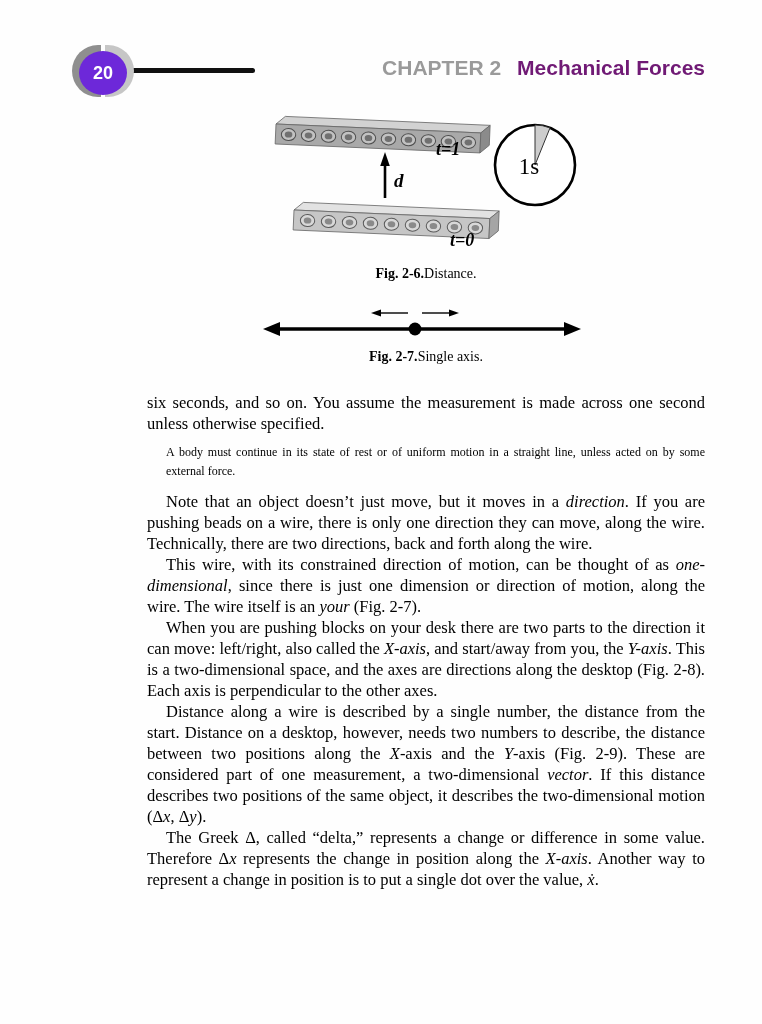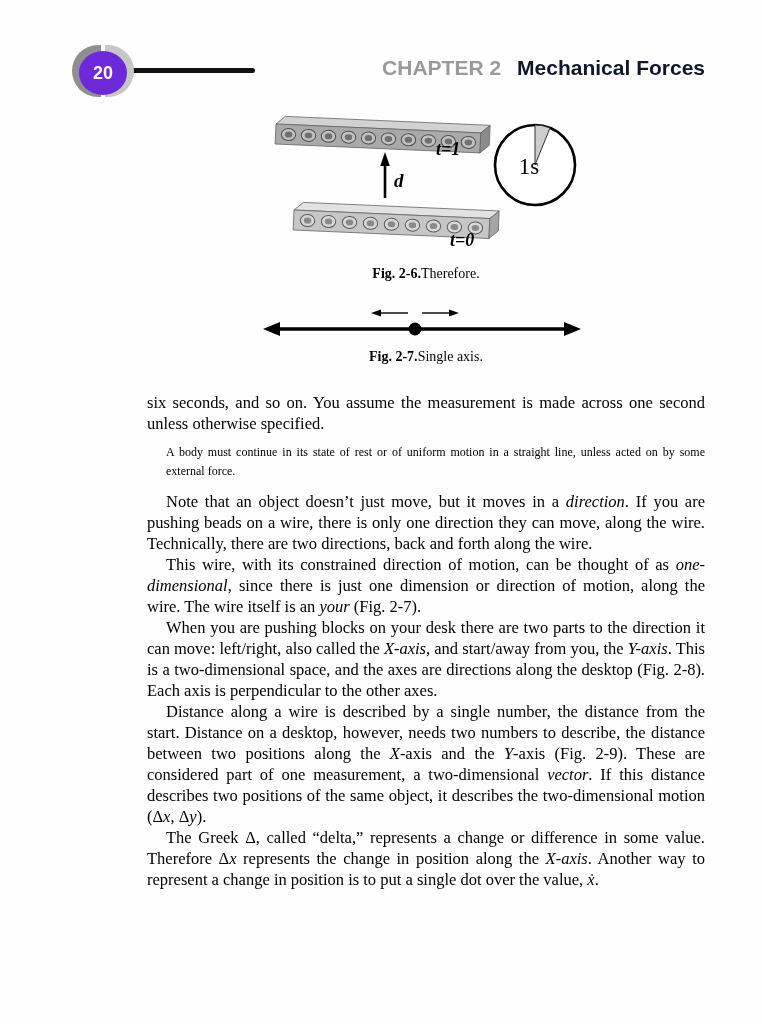--- a/index.html
+++ b/index.html
@@ -15,21 +15,21 @@
   .badge-core{
     position:absolute;left:7px;top:8px;width:48px;height:44px;background:#6d28d9;border-radius:50%;
     color:#fff;display:flex;align-items:center;justify-content:center;
     font-family:"Liberation Sans",sans-serif;font-weight:bold;font-size:18px;
   }
   .chapter-heading{
     position:absolute;left:300px;top:56px;width:405px;text-align:right;
     font-family:"Liberation Sans",sans-serif;font-weight:bold;font-size:21px;white-space:nowrap;
   }
   .chapter-label{color:#9a9a9a;margin-right:16px;text-align:right;}
-  .chapter-title{color:#0f172a;}
+  .chapter-title{color:#701a75;}
   
   .fig-velocity{position:absolute;left:258px;top:98px;width:336px;height:170px;}
   .fig-axis{position:absolute;left:262px;top:302px;width:320px;height:46px;}
   .caption{
     position:absolute;left:147px;width:558px;text-align:center;
     font-size:14px;color:#000;
   }
   .caption b{}
   .cap-velocity{top:266px;}
   .cap-axis{top:349px;}
@@ -125,21 +125,21 @@
     <text x="192" y="148" class="figlabel" font-size="18" font-style="italic" font-weight="bold">t=0</text>
 
     <g>
       <circle cx="277" cy="67" r="40" fill="#ffffff" stroke="#000" stroke-width="2.6"></circle>
       <path d="M277,67 L277,27 A40,40 0 0 1 292,29.9 Z" fill="#cdcdcd" stroke="#333" stroke-width="1"></path>
       <text x="271" y="76" font-size="23" text-anchor="middle">1s</text>
     </g>
   </svg>
 
   <div class="caption cap-velocity">
-    <b>Fig. 2-6.</b><span>Therefore.</span>
+    <b>Fig. 2-6.</b><span>Distance.</span>
   </div>
 
   <svg class="fig-axis" viewBox="0 0 320 46">
     <g>
       <line x1="14" y1="27" x2="306" y2="27" stroke="#000" stroke-width="3.6"></line>
       <polygon points="1,27 18,20 18,34" fill="#000"></polygon>
       <polygon points="319,27 302,20 302,34" fill="#000"></polygon>
     </g>
     <circle cx="153" cy="27" r="6.4" fill="#000"></circle>
     <g>

